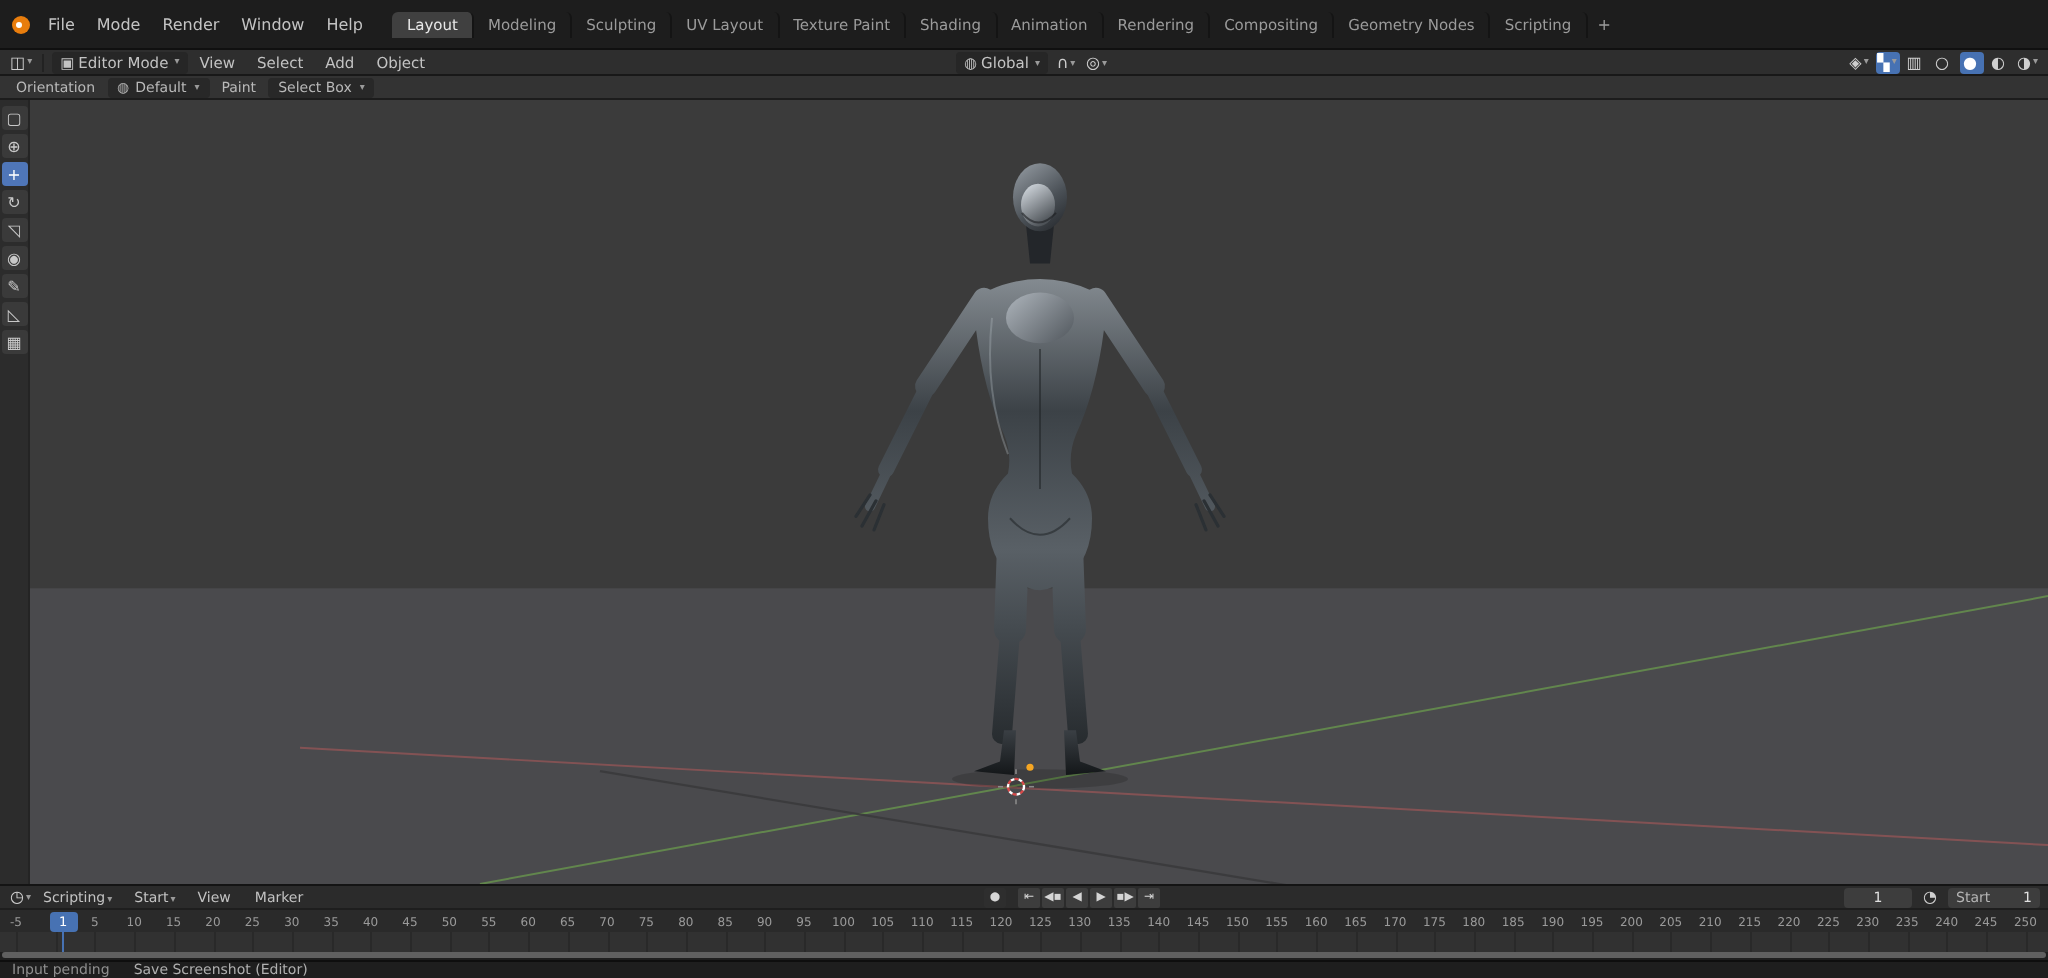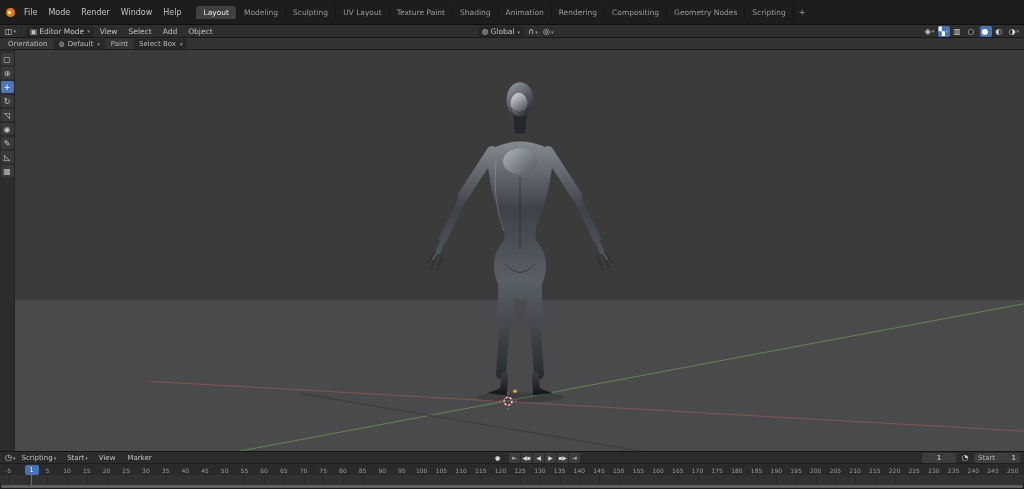--- a/index.html
+++ b/index.html
@@ -463,14 +463,18 @@
       <span class="gridline" style="left: 933.9px;"></span>
       <span class="gridline" style="left: 953.6px;"></span>
       <span class="gridline" style="left: 973.3px;"></span>
       <span class="gridline" style="left: 993px;"></span>
       <span class="gridline" style="left: 1012.7px;"></span>
     </div>
   <div class="tl-scrollbar">
     <span class="thumb"></span>
   </div>
 
+  <div class="statusbar">
+    <span>Input pending</span>
+    <span class="action">Save Screenshot (Editor)</span>
+  </div>
 
 </div>
 
 </body></html>

